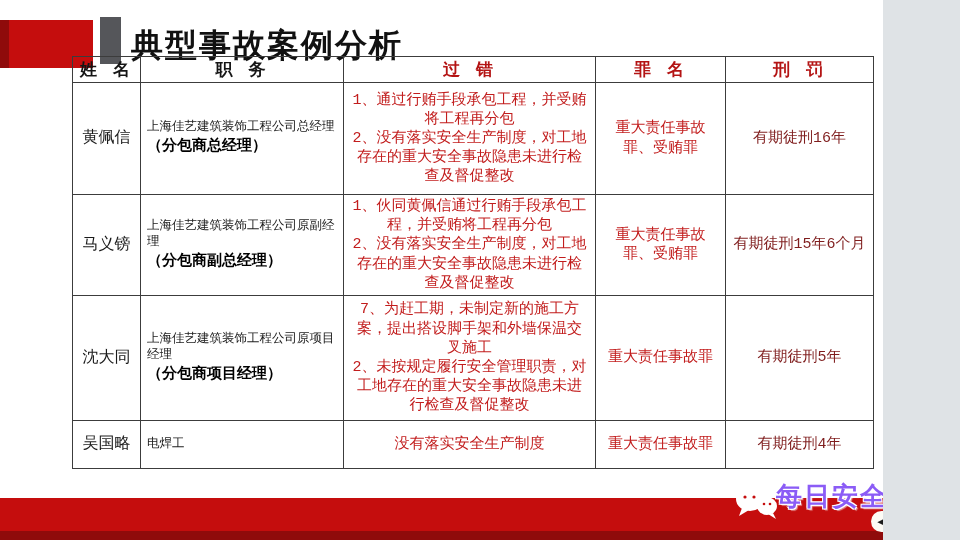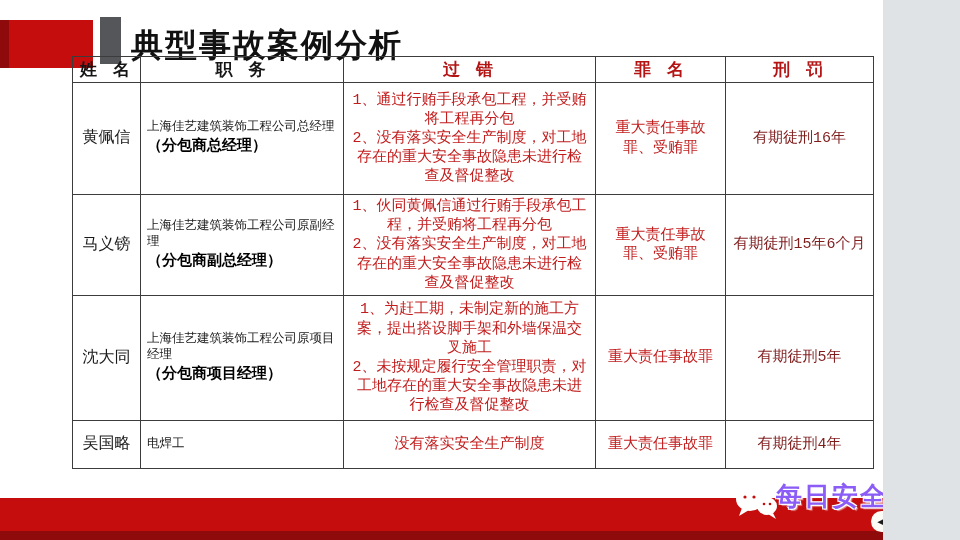--- a/index.html
+++ b/index.html
@@ -108,21 +108,21 @@
 2、没有落实安全生产制度，对工地存在的重大安全事故隐患未进行检查及督促整改</td>
       <td class="crime">重大责任事故罪、受贿罪</td>
       <td class="sent">有期徒刑15年6个月</td>
     </tr>
     <tr class="row3">
       <td class="name">沈大同</td>
       <td class="pos">
         <span>上海佳艺建筑装饰工程公司原项目经理</span>
         <span class="pos-bold">（分包商项目经理）</span>
       </td>
-      <td class="fault">1、为赶工期，未制定新的施工方案，提出搭设脚手架和外墙保温交叉施工
+      <td class="fault">7、为赶工期，未制定新的施工方案，提出搭设脚手架和外墙保温交叉施工
 2、未按规定履行安全管理职责，对工地存在的重大安全事故隐患未进行检查及督促整改</td>
       <td class="crime">重大责任事故罪</td>
       <td class="sent">有期徒刑5年</td>
     </tr>
     <tr class="row5">
       <td class="name">吴国略</td>
       <td class="pos">
         <span>电焊工</span>
       </td>
       <td class="fault">没有落实安全生产制度</td>

